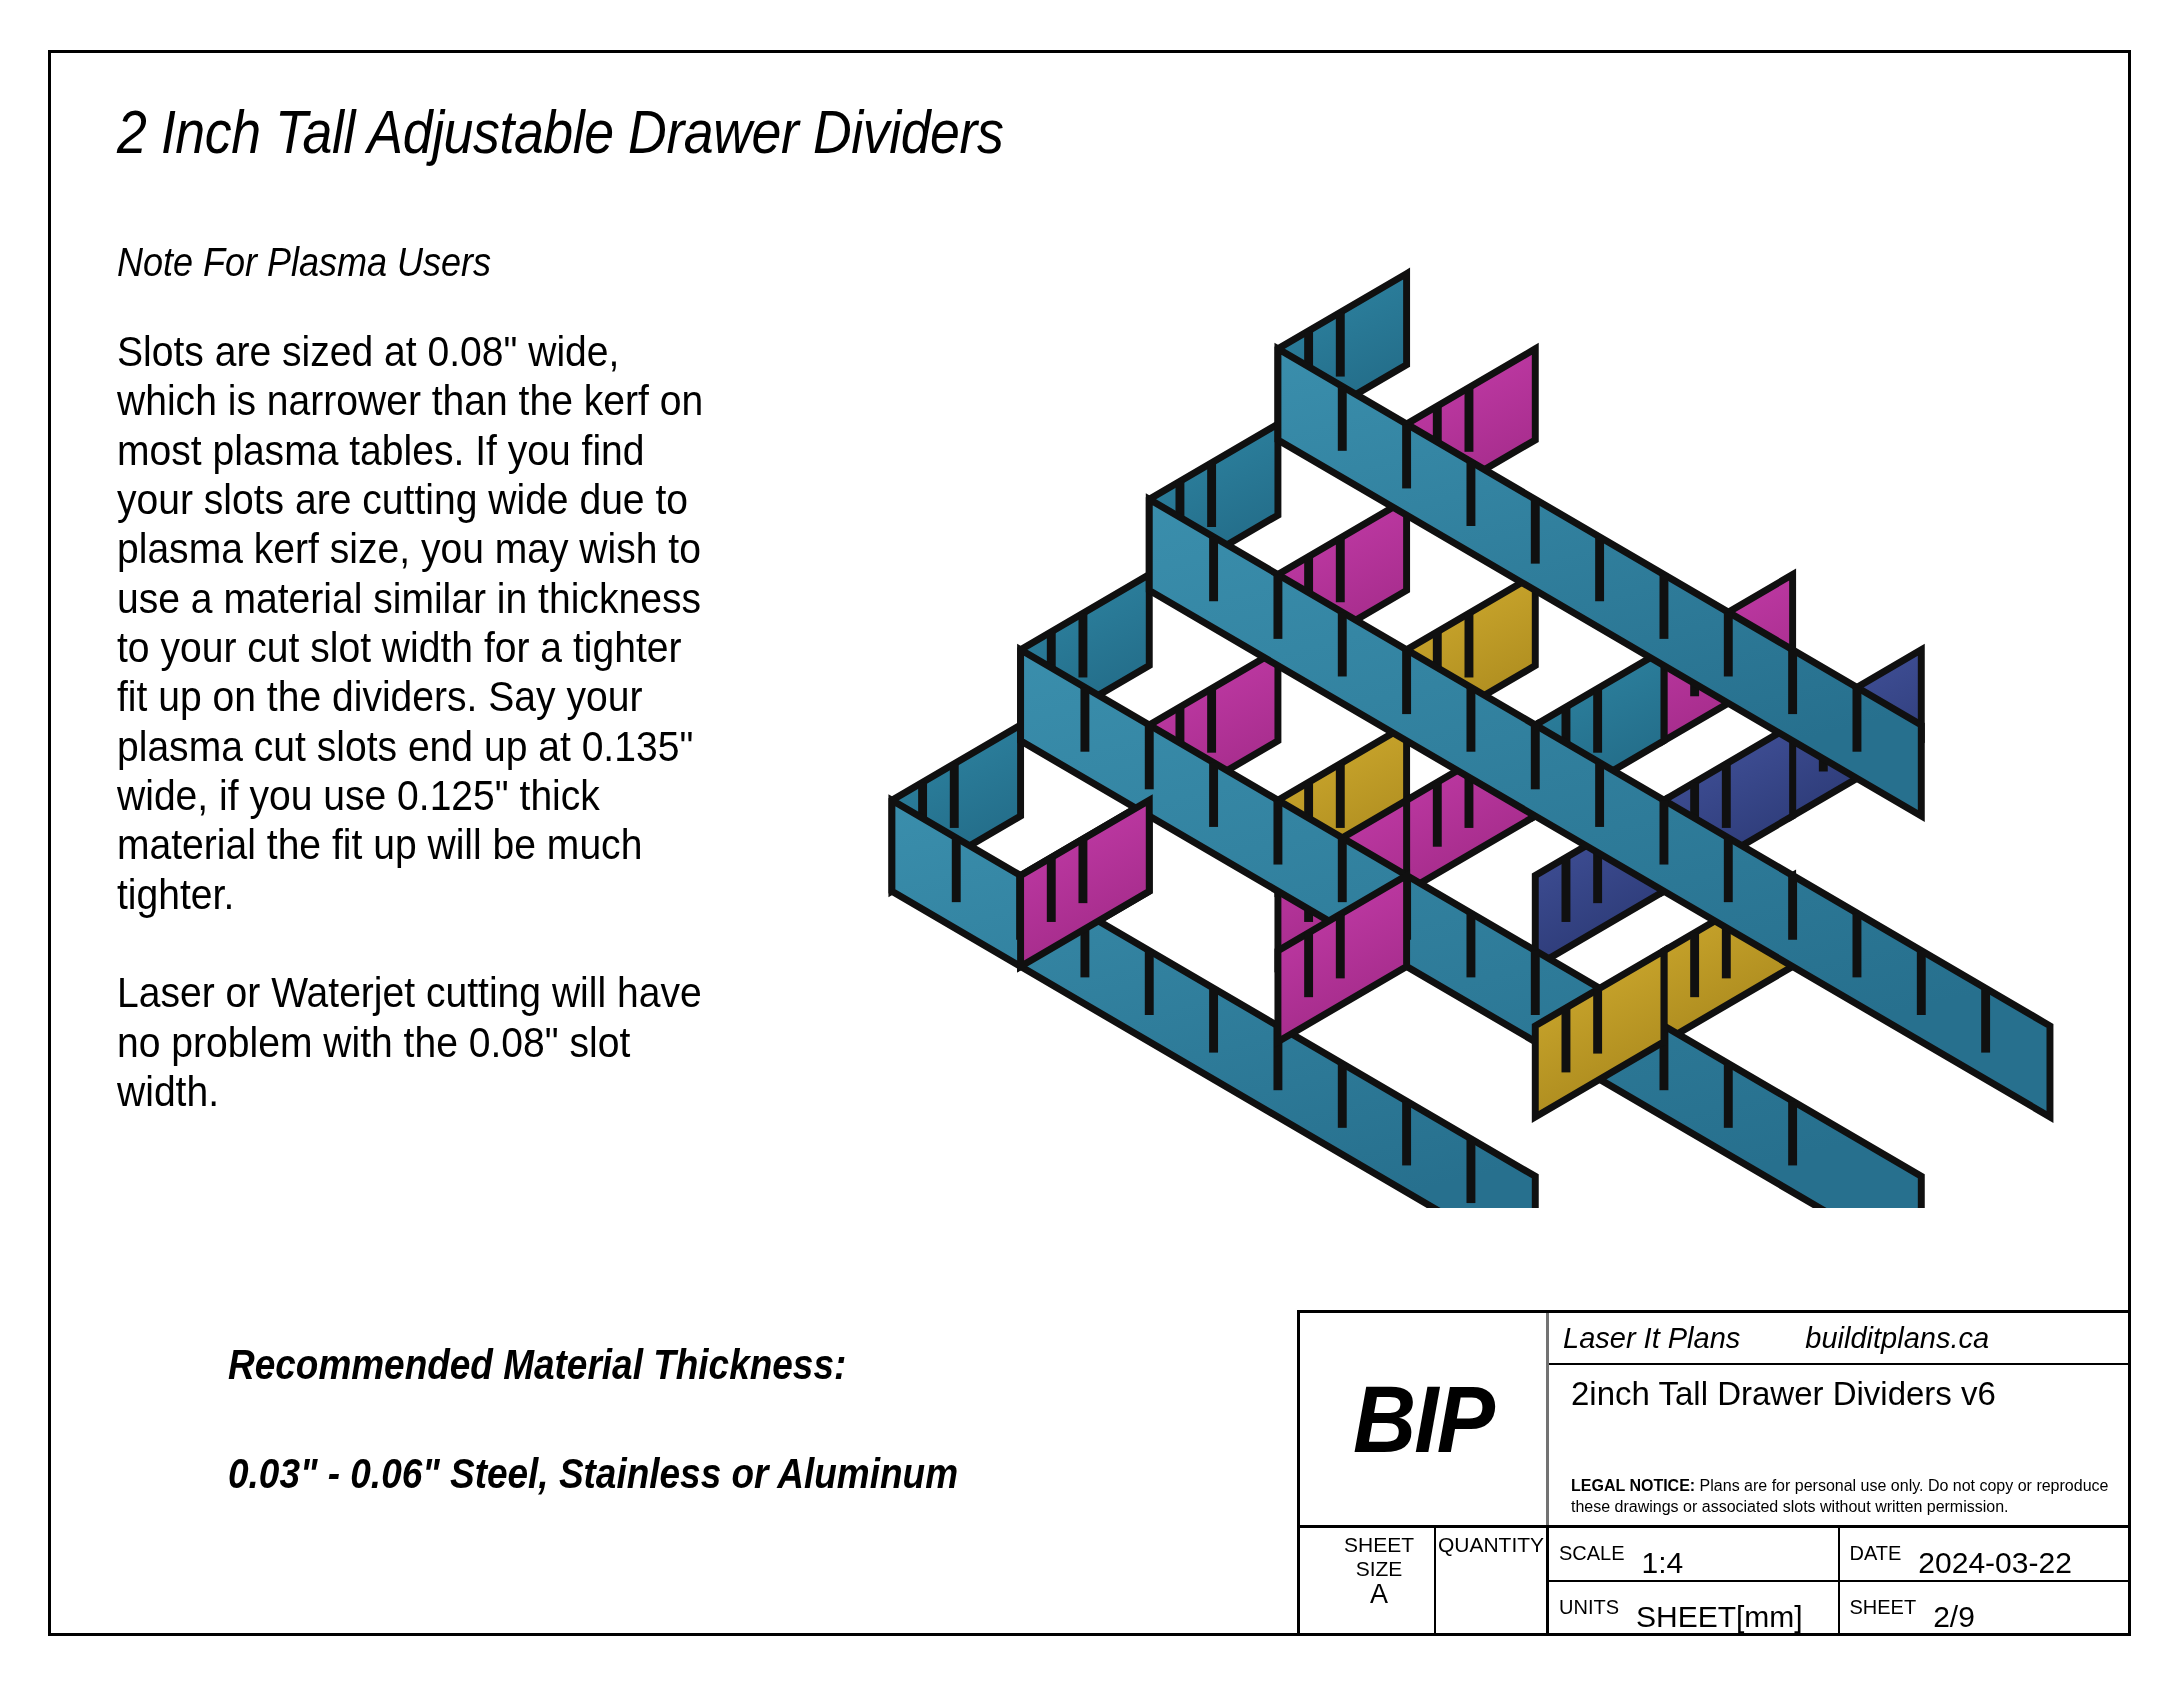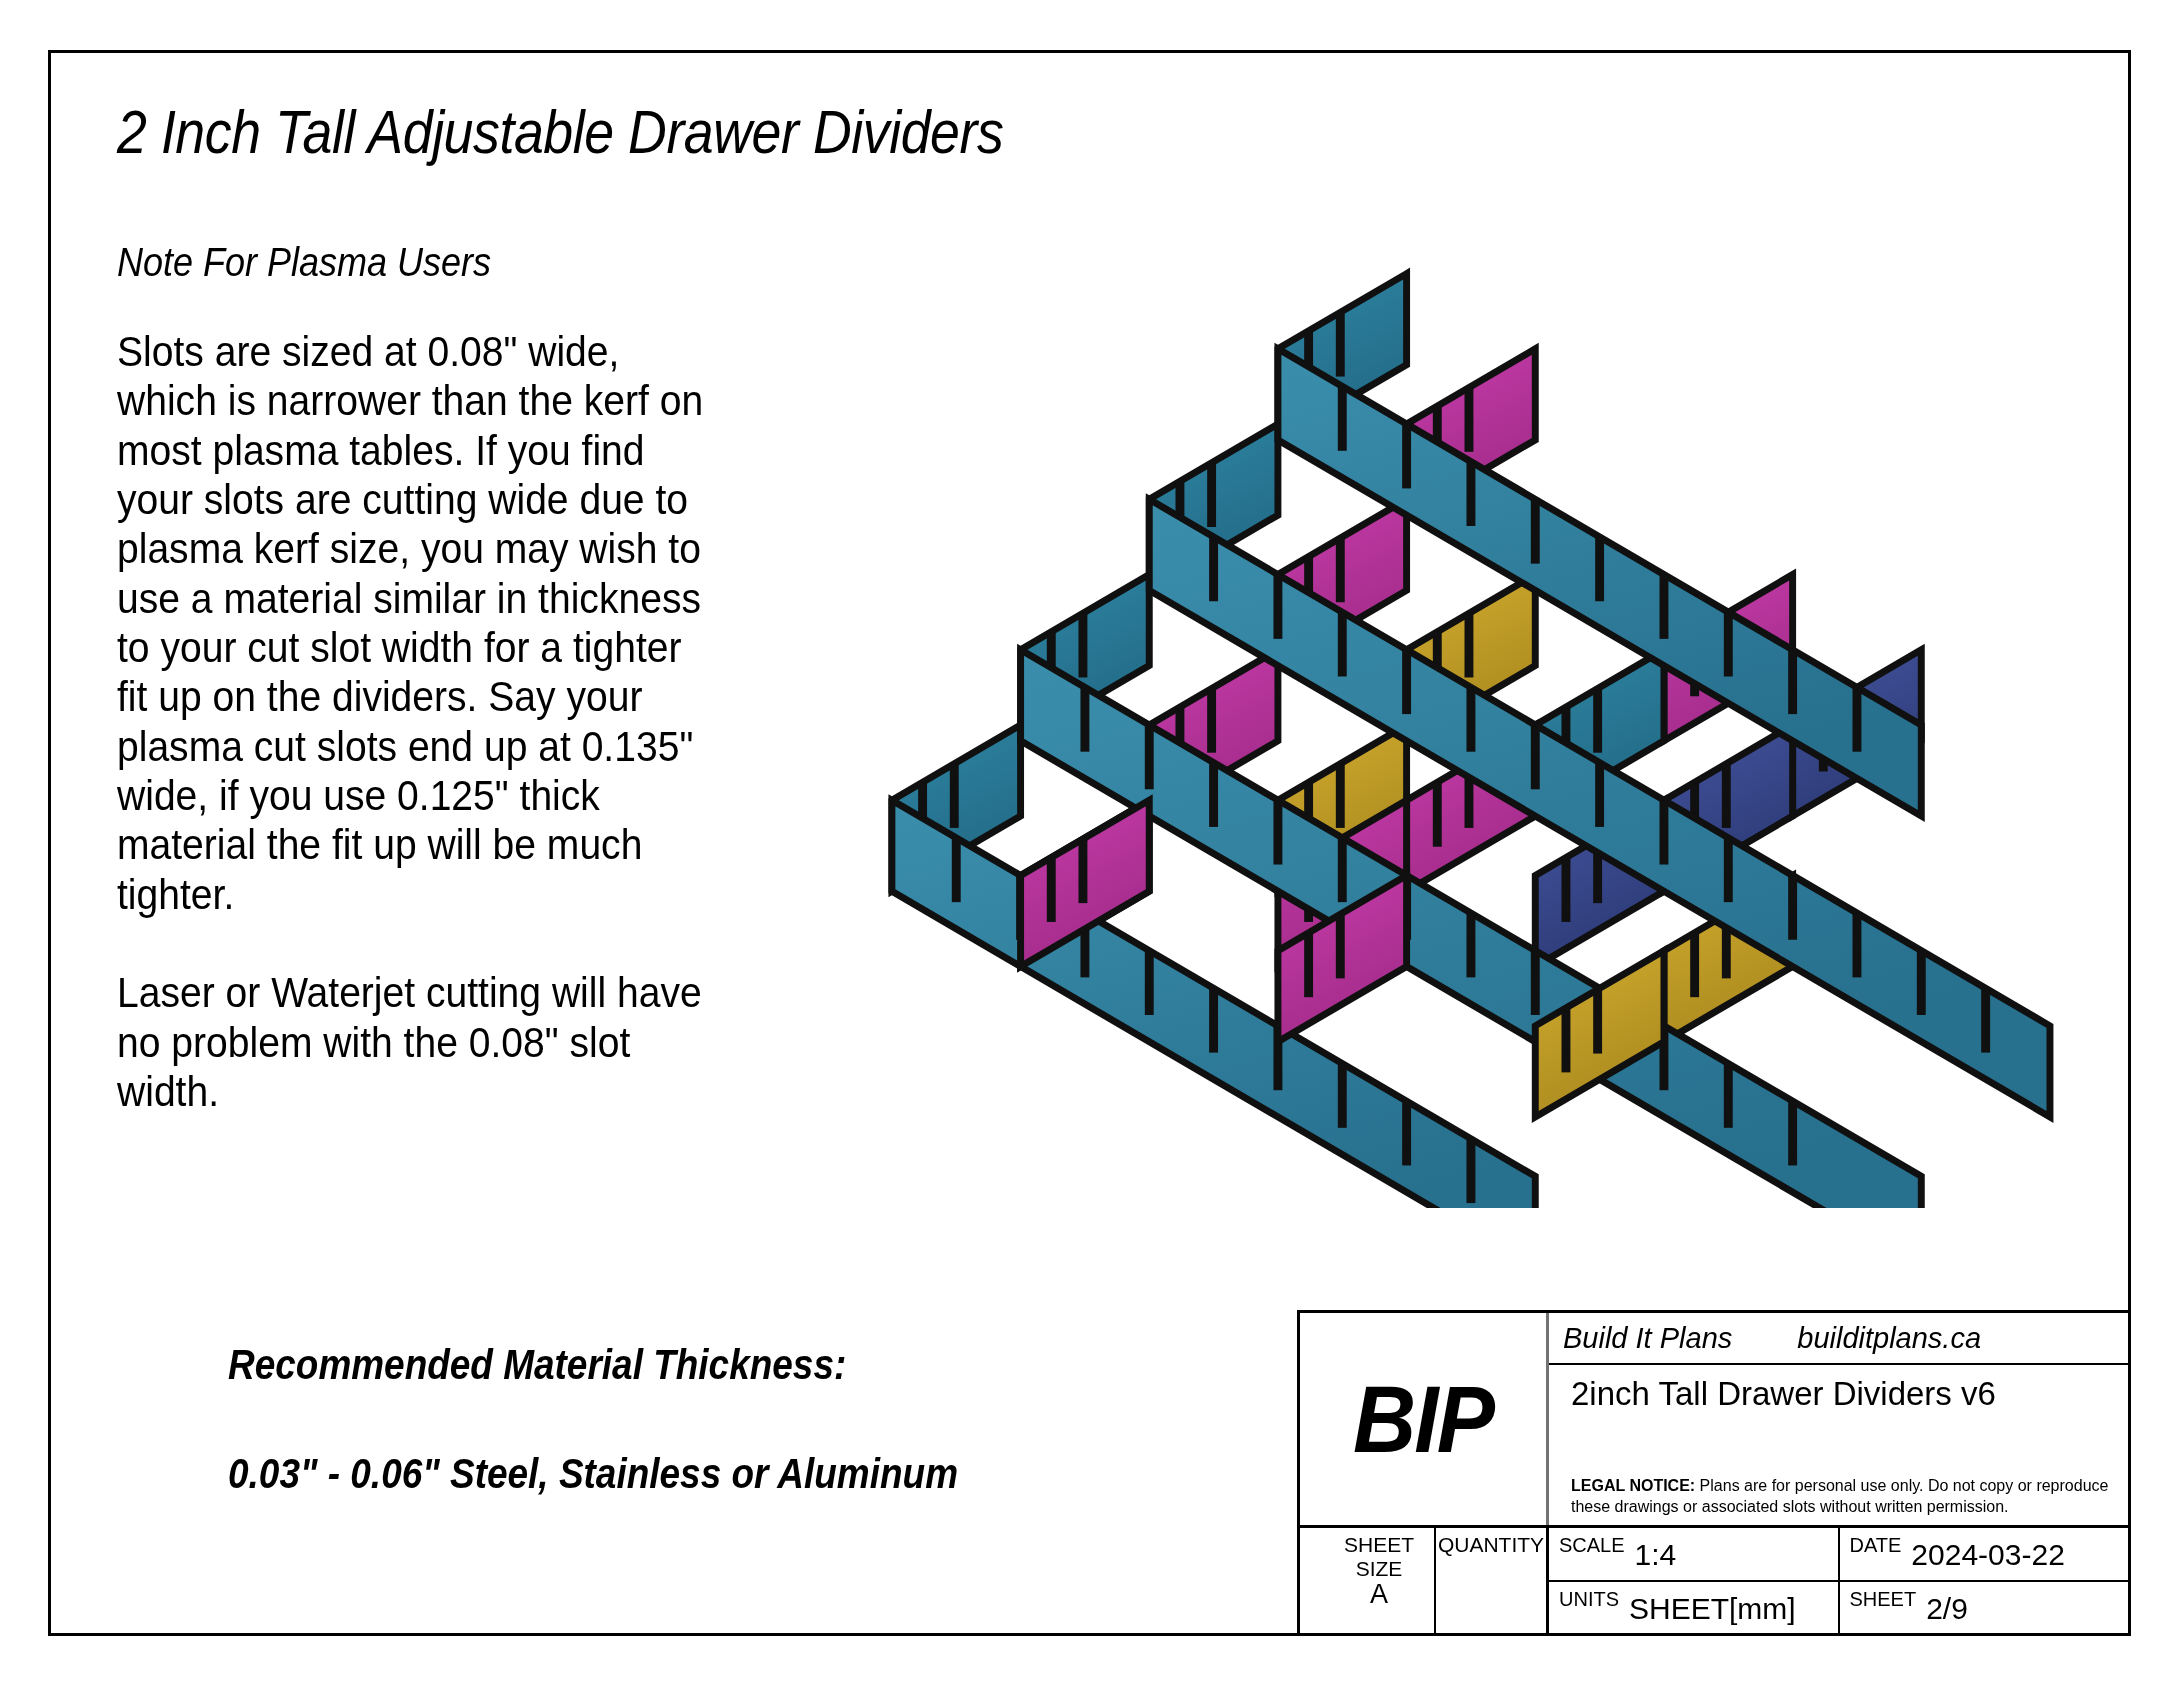--- a/index.html
+++ b/index.html
@@ -62,21 +62,21 @@
   .ll-cell{flex:1 1 50%;position:relative;}
   #sheetsize-cell{border-right:2px solid #000;margin-left:24px;}
   .ll-head{position:absolute;top:5px;left:0;right:0;text-align:center;font-size:21px;}
   .ll-val{position:absolute;top:51px;left:0;right:0;text-align:center;font-size:27px;}
 
   
   #tb-lower-right{flex:1 1 auto;display:flex;flex-direction:column;min-width:0;}
   .lr-row{flex:1 1 50%;display:flex;min-height:0;}
   .lr-row:first-child{border-bottom:2px solid #000;}
   .lr-cell{flex:1 1 50%;position:relative;display:flex;align-items:flex-start;
-           padding:4px 0 0 10px;min-width:0;}
+           padding:12px 0 0 10px;min-width:0;gap:7px;}
   .lr-cell.left-cell{border-right:2px solid #000;}
   .lr-head{font-size:20px;line-height:1;padding-top:3px;}
   .lr-val{font-size:30px;line-height:1;margin-left:10px;margin-top:8px;white-space:nowrap;}
 </style>
 </head>
 <body>
 
 <div id="sheet-frame"></div>
 
 <div id="doc-title">2 Inch Tall Adjustable Drawer Dividers</div>
@@ -296,21 +296,21 @@
 <div id="title-block">
 
   <div class="tb-upper">
 
     <div id="bip-cell">
       <span id="bip-logo">BIP</span>
     </div>
 
     <div id="tb-right">
       <div id="brand-row">
-        <span>Build It Plans</span>
+        <span>Laser It Plans</span>
         <span>builditplans.ca</span>
       </div>
       <div id="desc-area">
         <div id="desc-title">2inch Tall Drawer Dividers v6</div>
         <div id="legal-notice">
           <b>LEGAL NOTICE:</b>
           <span>Plans are for personal use only. Do not copy or reproduce these drawings or associated slots without written permission.</span>
         </div>
       </div>
     </div>

